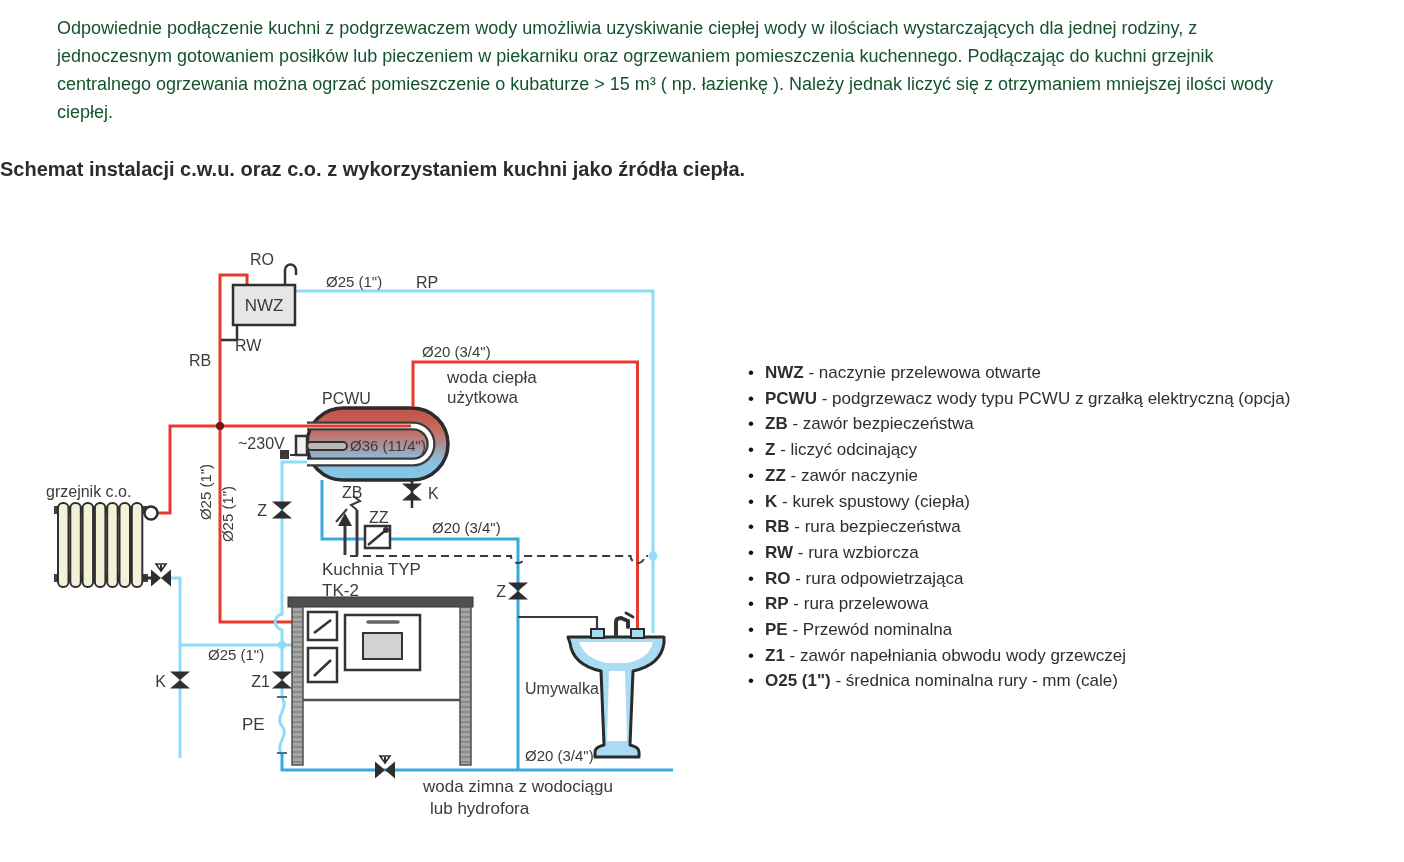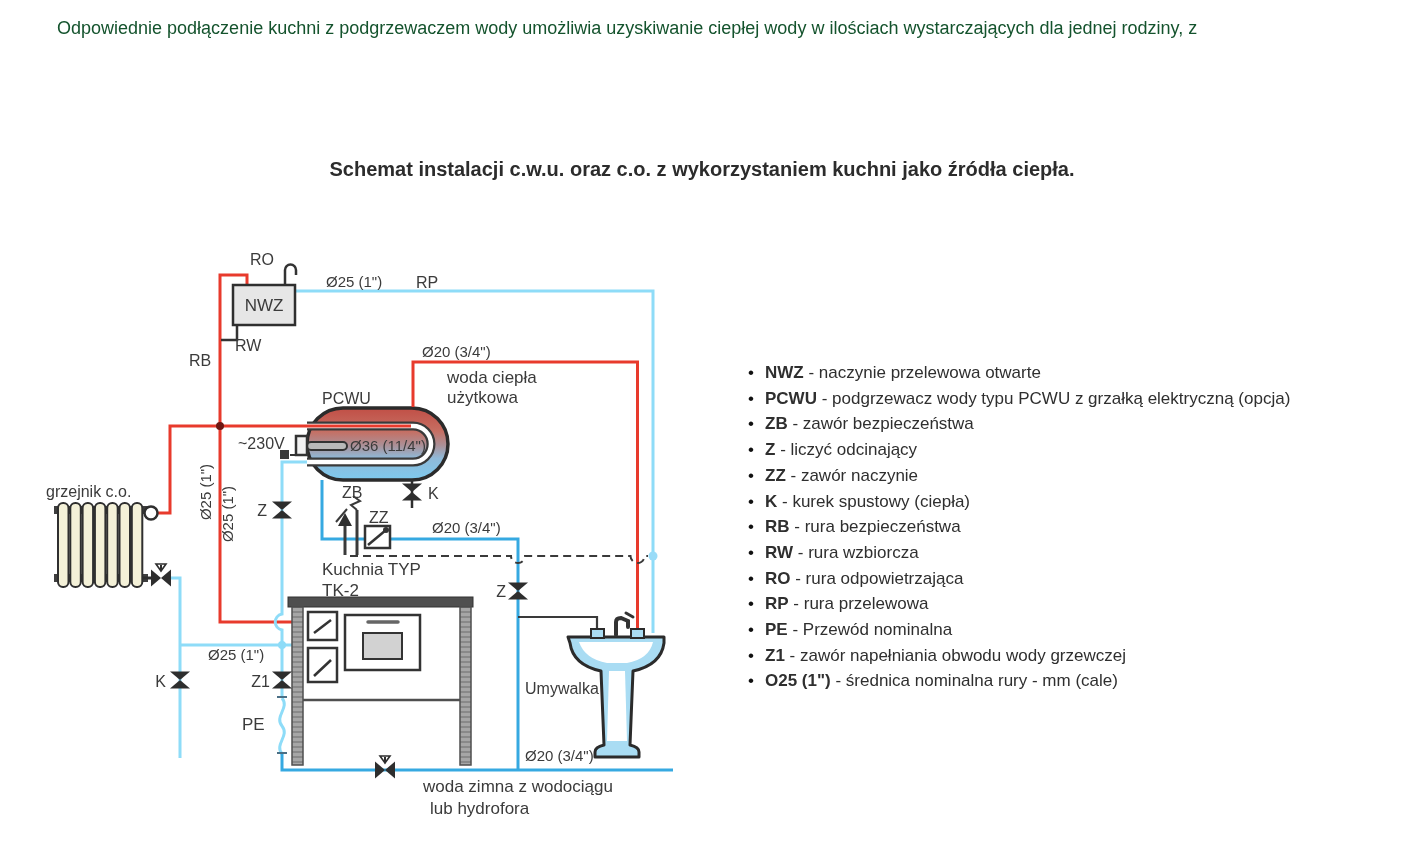--- a/index.html
+++ b/index.html
@@ -7,21 +7,21 @@
     width:1404px;height:862px;position:relative;overflow:hidden;
     font-family:"Liberation Sans", sans-serif;color:#333;
   }
   .intro{
     position:absolute;left:36px;top:14px;right:30px;
     font-size:18px;line-height:28px;color:#14532d;margin-left:21px;
   }
   .intro .pline{white-space:nowrap;}
   .doc-title{
     position:absolute;left:0;top:158px;width:100%;
-    text-align:center;font-size:20px;font-weight:bold;color:#2c2c2c;
+    text-align:left;font-size:20px;font-weight:bold;color:#2c2c2c;
   }
   .legend{
     position:absolute;left:746px;top:360px;margin:0;padding:0;list-style:none;
     font-size:17px;color:#2f2f2f;
   }
   .legend li{
     position:relative;padding-left:19px;line-height:25.7px;white-space:nowrap;
   }
   .legend li .bullet{
     position:absolute;left:2px;top:0;font-size:17px;color:#111;
@@ -31,20 +31,23 @@
   svg text{font-family:"Liberation Sans", sans-serif;fill:#3b3b3b;}
   .lbl16{font-size:16px;}
   .lbl15{font-size:15px;}
   .lbl17{font-size:17px;}
 </style>
 </head>
 <body>
 
 <div class="intro">
   <div class="pline">Odpowiednie podłączenie kuchni z podgrzewaczem wody umożliwia uzyskiwanie ciepłej wody w ilościach wystarczających dla jednej rodziny, z</div>
+  <div class="pline">jednoczesnym gotowaniem posiłków lub pieczeniem w piekarniku oraz ogrzewaniem pomieszczenia kuchennego. Podłączając do kuchni grzejnik</div>
+  <div class="pline">centralnego ogrzewania można ogrzać pomieszczenie o kubaturze &gt; 15 m³ ( np. łazienkę ). Należy jednak liczyć się z otrzymaniem mniejszej ilości wody</div>
+  <div class="pline">ciepłej.</div>
 </div>
 
 <div class="doc-title">Schemat instalacji c.w.u. oraz c.o. z wykorzystaniem kuchni jako źródła ciepła.</div>
 
 <ul class="legend">
   <li><span class="bullet">•</span><span class="term">NWZ</span> <span>- naczynie przelewowa otwarte</span></li>
   <li><span class="bullet">•</span><span class="term">PCWU</span> <span>- podgrzewacz wody typu PCWU z grzałką elektryczną (opcja)</span></li>
   <li><span class="bullet">•</span><span class="term">ZB</span> <span>- zawór bezpieczeństwa</span></li>
   <li><span class="bullet">•</span><span class="term">Z</span> <span>- liczyć odcinający</span></li>
   <li><span class="bullet">•</span><span class="term">ZZ</span> <span>- zawór naczynie</span></li>

